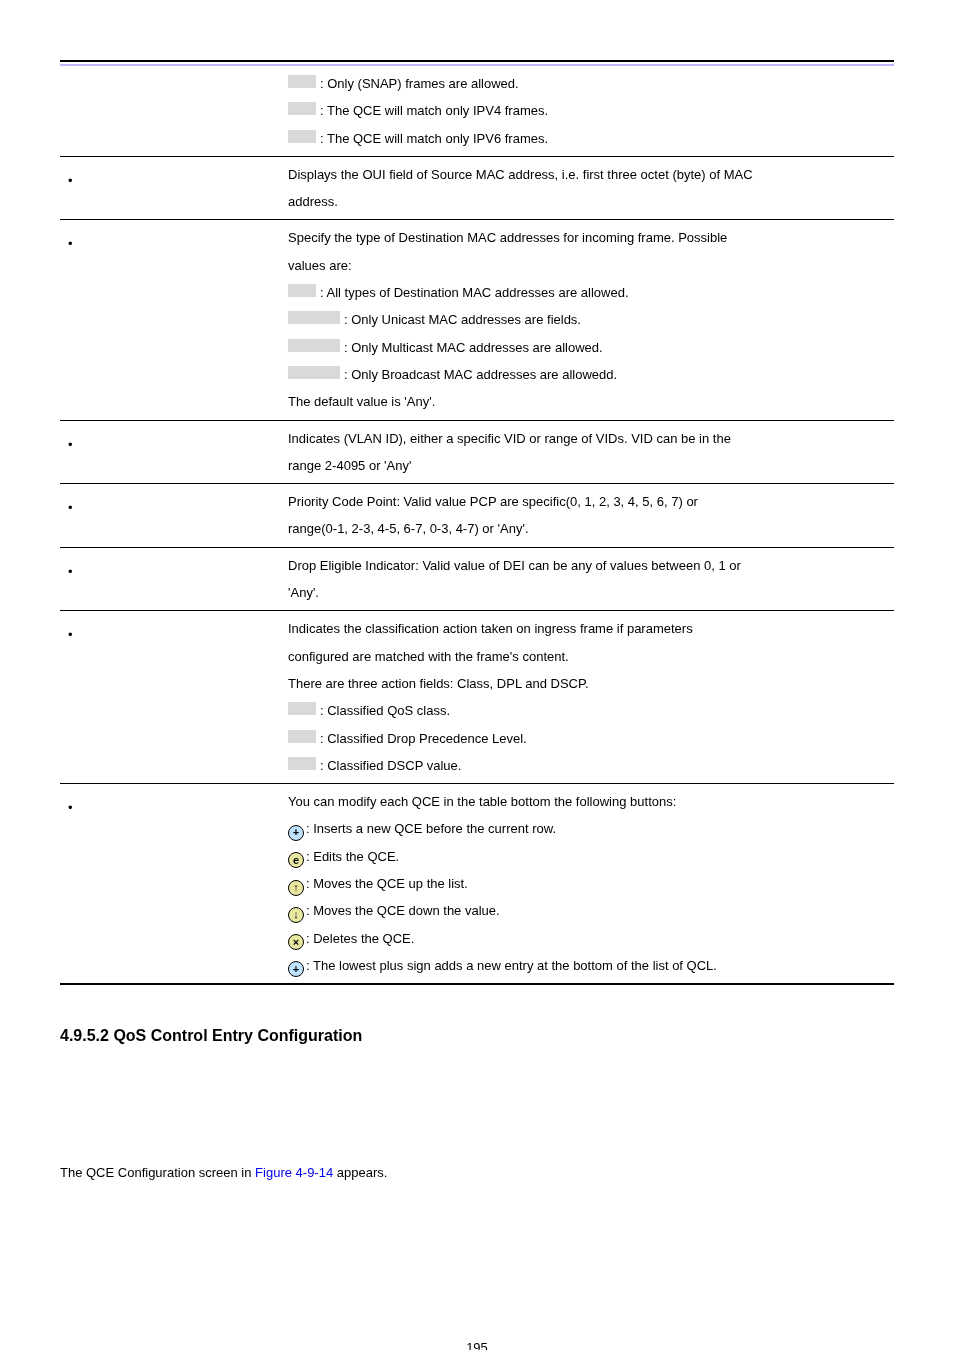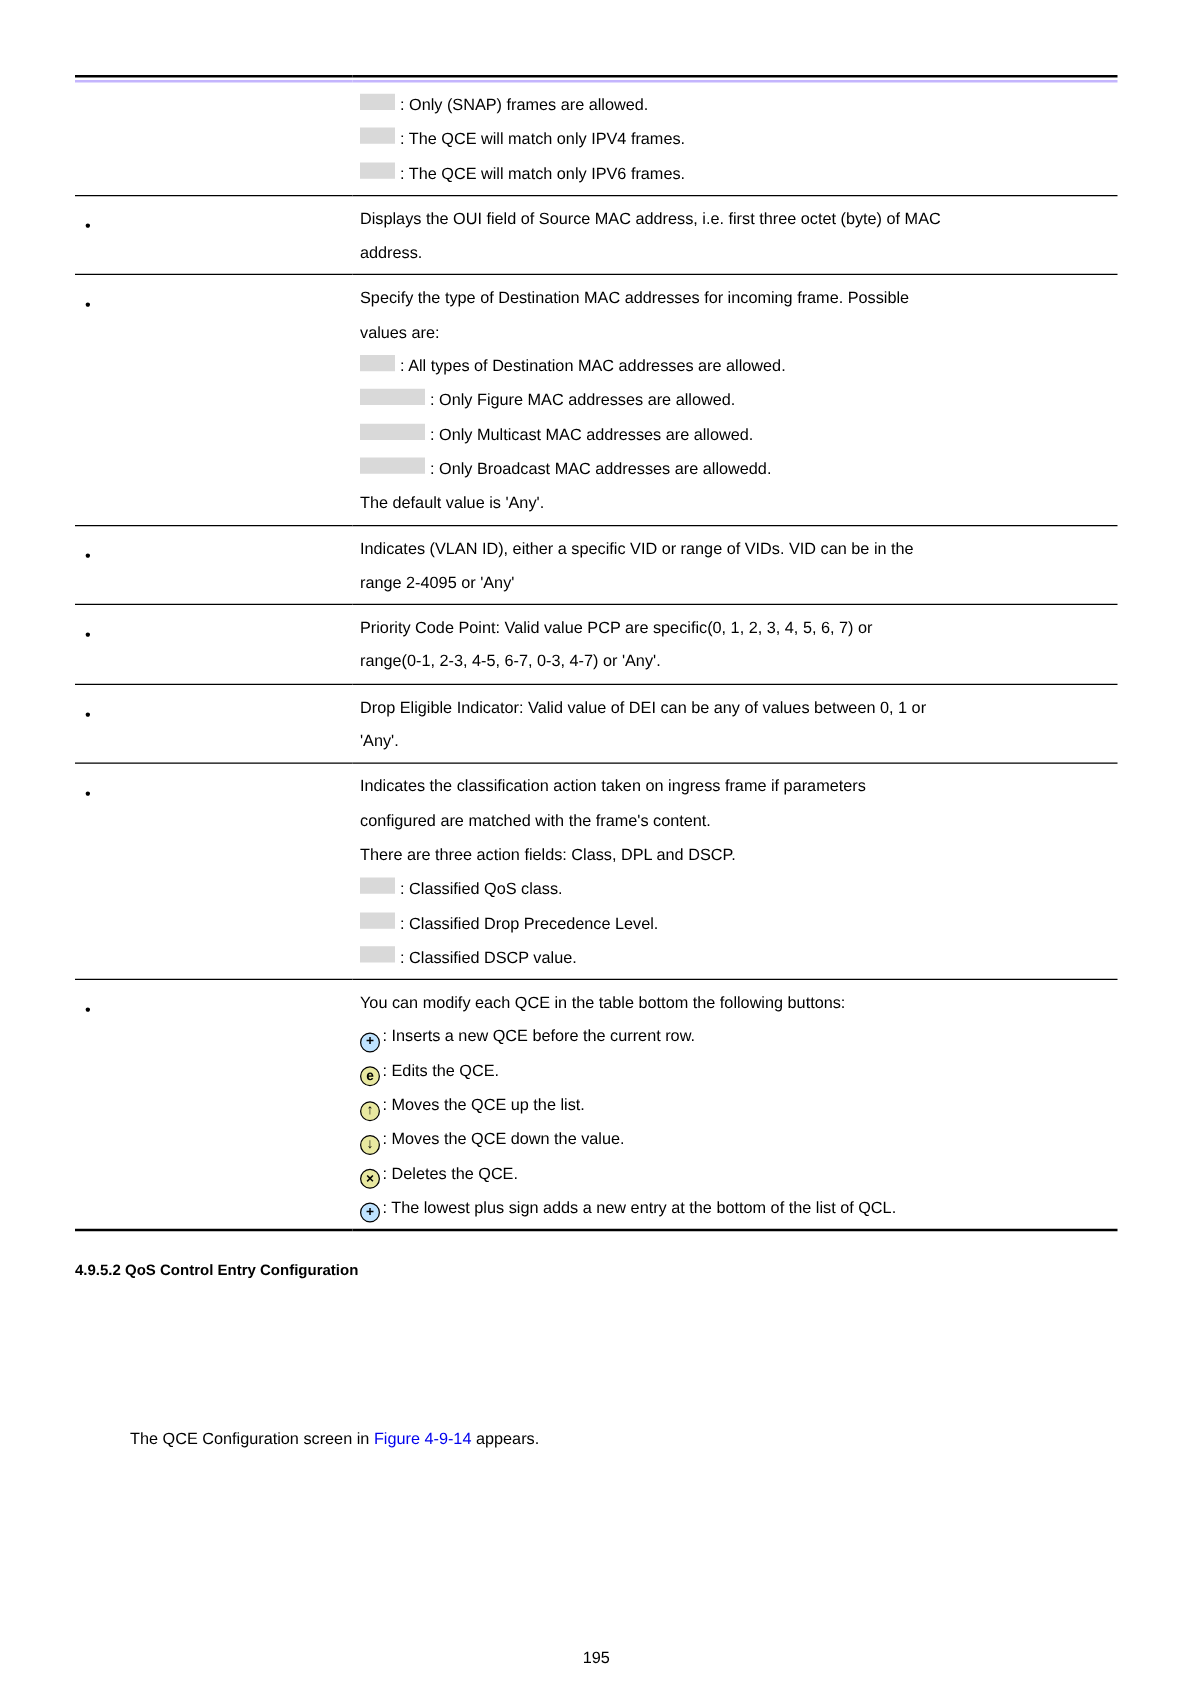--- a/index.html
+++ b/index.html
@@ -79,34 +79,33 @@
   }
   .icon.plus { background: #bfe3ff; }
   .icon.edit { background: #e8e8a0; }
   .icon.up   { background: #e8e8a0; }
   .icon.down { background: #e8e8a0; }
   .icon.del  { background: #e8e8a0; }
   .icon.plus2{ background: #bfe3ff; }
   .footer-text {
     margin-top: 120px;
     font-size: 13px;
-    margin-left: 44px;
   }
   .footer-text .link {
     color: #0000ee;
   }
   .pagenum {
     text-align: center;
     font-size: 13px;
     margin-top: 160px;
   }
   .heading {
-    font-size: 12px;
+    font-size: 16px;
     font-weight: bold;
-    margin-top: 24px;
+    margin-top: 42px;
     margin-bottom: 10px;
   }
 </style>
 </head>
 <body>
 
 <div class="page">
 
   <table class="doc-table">
     <thead>
@@ -131,21 +130,21 @@
             <div class="block"><span>Displays the OUI field of Source MAC address, i.e. first three octet (byte) of MAC</span></div>
             <div class="block"><span>address.</span></div>
           </td>
         </tr>
         <tr class="row">
           <td class="col-left"><span class="bullet">•</span></td>
           <td class="col-right">
             <div class="block"><span>Specify the type of Destination MAC addresses for incoming frame. Possible</span></div>
             <div class="block"><span>values are:</span></div>
             <div class="block"><span class="grey w1"></span><span>: All types of Destination MAC addresses are allowed.</span></div>
-            <div class="block"><span class="grey w2"></span><span>: Only Figure MAC addresses are allowed.</span></div>
+            <div class="block"><span class="grey w2"></span><span>: Only Unicast MAC addresses are fields.</span></div>
             <div class="block"><span class="grey w2"></span><span>: Only Multicast MAC addresses are allowed.</span></div>
             <div class="block"><span class="grey w2"></span><span>: Only Broadcast MAC addresses are allowedd.</span></div>
             <div class="block"><span>The default value is 'Any'.</span></div>
           </td>
         </tr>
         <tr class="row">
           <td class="col-left"><span class="bullet">•</span></td>
           <td class="col-right">
             <div class="block"><span>Indicates (VLAN ID), either a specific VID or range of VIDs. VID can be in the</span></div>
             <div class="block"><span>range 2-4095 or 'Any'</span></div>

